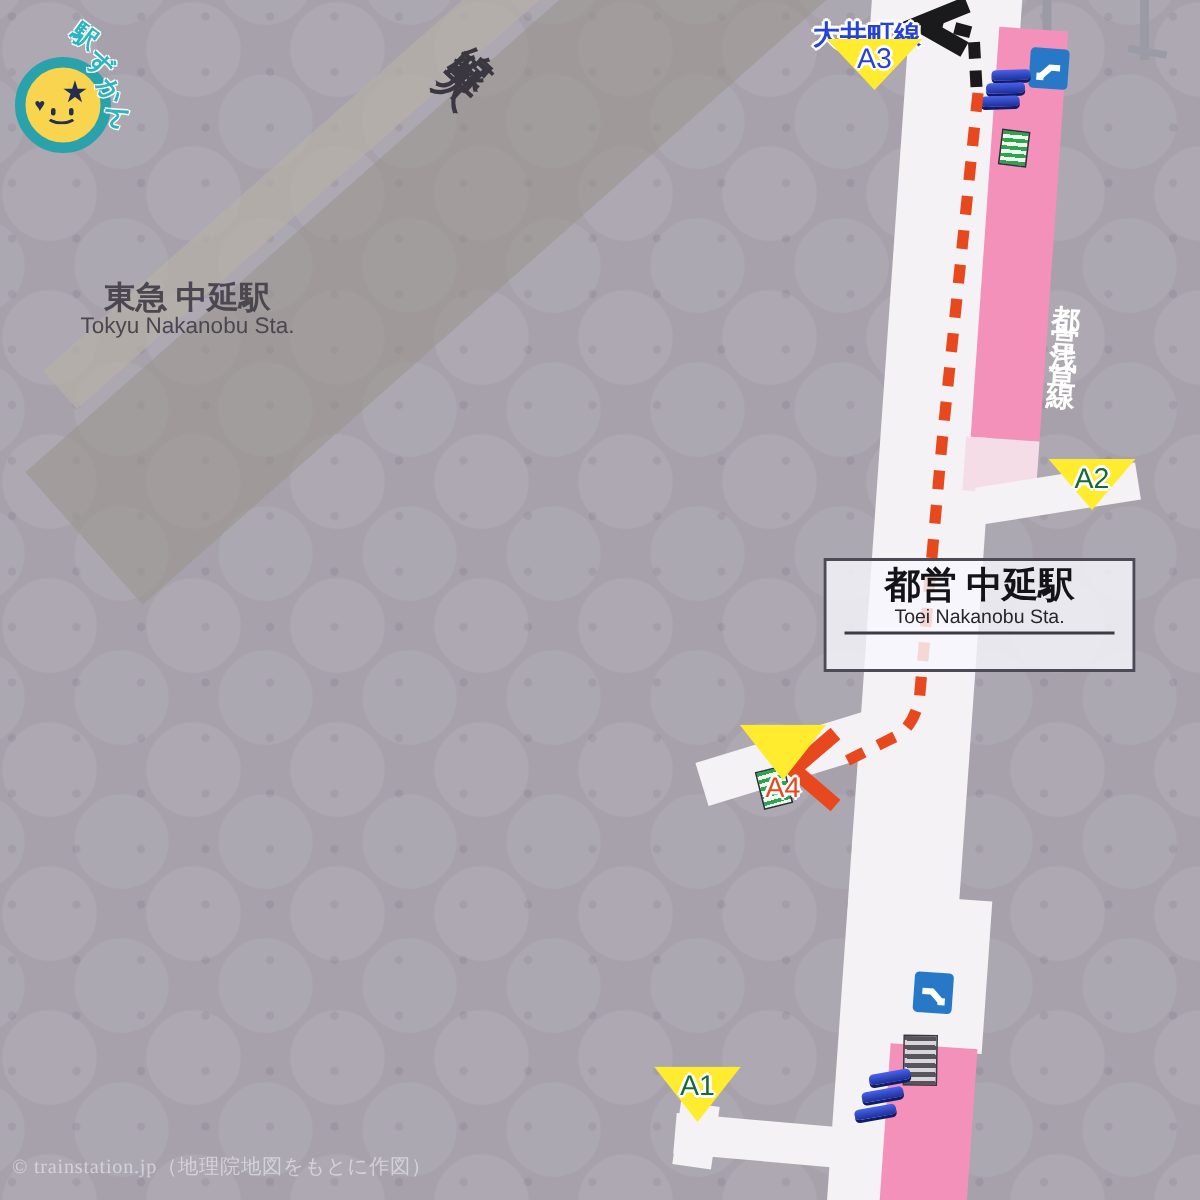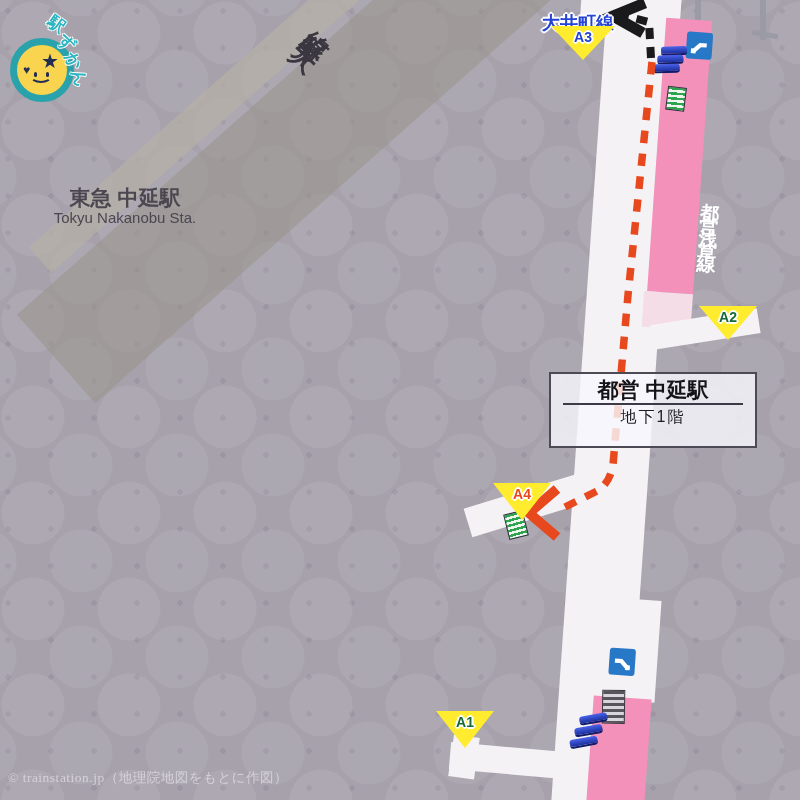--- a/index.html
+++ b/index.html
@@ -37,31 +37,31 @@
   .bar-blue{width:26px;height:7px;border-radius:3px;
     background:linear-gradient(#4a63e8,#1b2f9e);box-shadow:0 2px 0 #101c66;}
   .esc-green{background:repeating-linear-gradient(178deg,#2fa44e 0 2.5px,#eef7ee 2.5px 5px);
     border:1px solid #26323a;}
   .stairs-gray{width:21px;height:32px;border:1px solid #3a383e;
     background:repeating-linear-gradient(180deg,#57555c 0 3px,#d8d6dc 3px 6px);}
   
   .marker{text-align:center;}
   .tri{position:absolute;left:0;top:0;width:100%;height:100%;background:#ffec2e;
     clip-path:polygon(0 0,100% 0,50% 100%);}
-  .exit-lbl{position:relative;display:block;font-weight:bold;font-size:14px;line-height:1;
+  .exit-lbl{position:relative;display:block;font-weight:normal;font-size:19px;line-height:1;
     padding-top:4px;
     text-shadow:-2px 0 0 #fff,2px 0 0 #fff,0 -2px 0 #fff,0 2px 0 #fff,
       -1px -1px 0 #fff,1px 1px 0 #fff,-1px 1px 0 #fff,1px -1px 0 #fff;}
   .line-badge{font-size:18px;font-weight:bold;color:#2544d6;white-space:nowrap;
     text-shadow:-2px 0 0 #fff,2px 0 0 #fff,0 -2px 0 #fff,0 2px 0 #fff,
       -1px -1px 0 #fff,1px 1px 0 #fff,-1px 1px 0 #fff,1px -1px 0 #fff;}
   
   .info-box{left:549px;top:372px;width:208px;height:76px;background:rgba(248,246,252,0.82);
     border:2px solid #4c4a54;box-sizing:border-box;text-align:center;}
-  .info-title{font-size:21px;font-weight:bold;color:#141418;margin-top:4px;line-height:1.1;}
+  .info-title{font-size:24px;font-weight:bold;color:#141418;margin-top:4px;line-height:1.1;}
   .info-sub{font-size:13px;color:#26262c;line-height:1.15;}
   .info-div{width:88%;height:0;border-bottom:2px solid #3c3a44;margin:2px auto 2px auto;}
   .info-floor{font-size:16px;color:#1c1c22;letter-spacing:2px;line-height:1.2;}
   
   .tokyu-name{left:35px;top:184px;width:180px;text-align:center;font-size:21px;
     font-weight:bold;color:#4b4650;}
   .tokyu-name-en{left:35px;top:209px;width:180px;text-align:center;font-size:15px;color:#4b4650;}
   
   .logo-badge{left:10px;top:38px;width:50px;height:50px;border-radius:50%;
     background:#f9d44e;border:7px solid #2aa2ab;}
@@ -139,31 +139,31 @@
   <div class="abs marker" style="left:551px;top:26px;width:64px;height:34px;">
     <div class="tri"></div>
     <span class="exit-lbl" style="color:#2443d2;">A3</span>
   </div>
   <div class="abs marker" style="left:699px;top:306px;width:58px;height:34px;">
     <div class="tri"></div>
     <span class="exit-lbl" style="color:#156a38;">A2</span>
   </div>
   <div class="abs marker" style="left:493px;top:483px;width:58px;height:37px;">
     <div class="tri"></div>
-    <span class="exit-lbl" style="color:#e8481e;">A4</span>
+    <span class="exit-lbl" style="color:#e8481e;margin-top:29px;">A4</span>
   </div>
   <div class="abs marker" style="left:436px;top:711px;width:58px;height:37px;text-align:center;">
     <div class="tri"></div>
     <span class="exit-lbl" style="color:#156a38;">A1</span>
   </div>
 
   <div class="abs info-box">
     <div class="info-title">都営 中延駅</div>
+    <div class="info-sub">Toei Nakanobu Sta.</div>
     <div class="info-div"></div>
-    <div class="info-floor">地下1階</div>
   </div>
 
   <div class="abs tokyu-name">東急 中延駅</div>
   <div class="abs tokyu-name-en">Tokyu Nakanobu Sta.</div>
 
   <div class="abs logo-badge">
     <span class="abs logo-star">★</span>
     <span class="abs logo-heart">♥</span>
     <span class="abs logo-eye" style="left:17px;top:27px;"></span>
     <span class="abs logo-eye" style="left:29px;top:27px;"></span>

